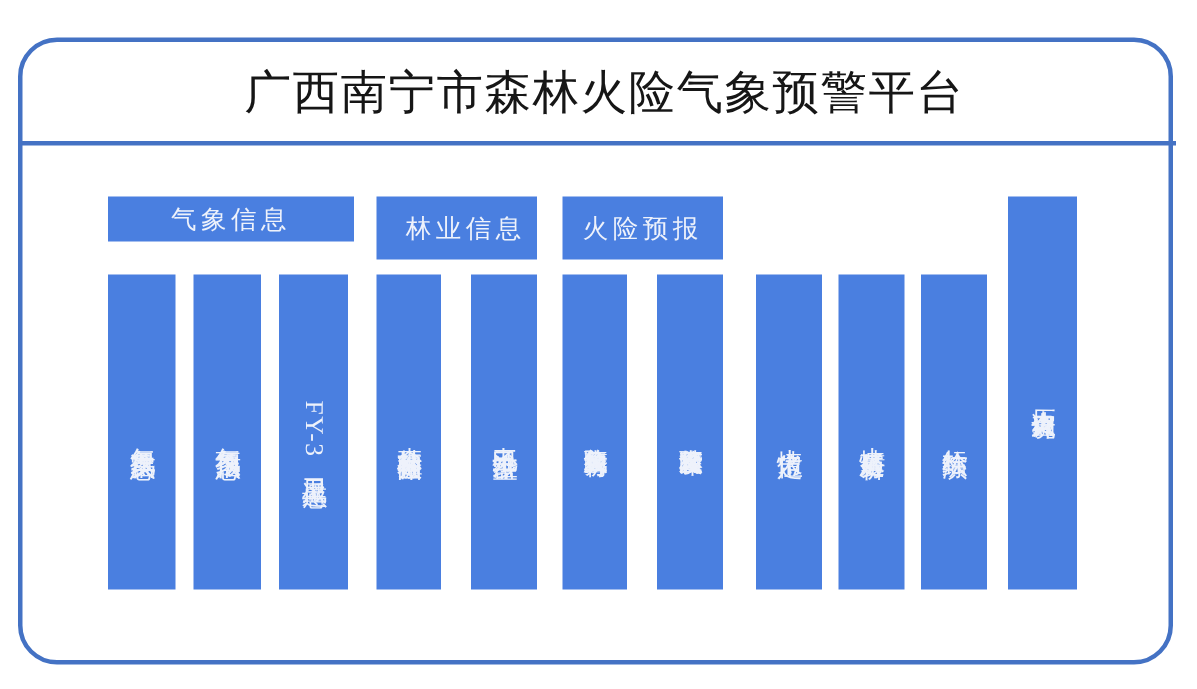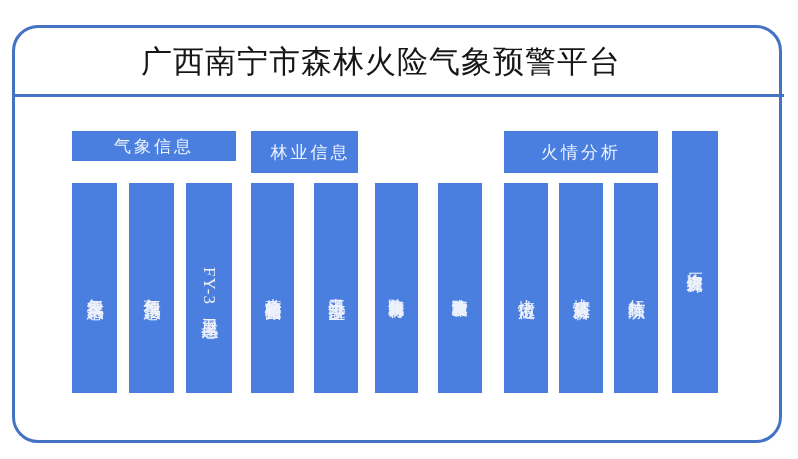--- a/index.html
+++ b/index.html
@@ -36,20 +36,21 @@
   
   .title-band {
     position: absolute;
     left: 15px;
     top: 28px;
     width: 732px;
     height: 68px;
     display: flex;
     align-items: center;
     justify-content: center;
+    padding-left: 22px;
   }
   .title-text {
     font-size: 31px;
     letter-spacing: 1px;
     color: #161616;
     white-space: nowrap;
     font-family: "Liberation Serif", "DejaVu Serif", serif;
   }
   .title-rule {
     position: absolute;
@@ -131,30 +132,30 @@
   <div class="box hdr" style="left:251px; top:131px; width:107px; height:42px;padding-left:12px;">林业信息</div>
 
   <div class="box vbox" style="left:251px; top:183px; width:43px; height:210px;">
     <span class="vtext">森林植被分布图</span>
   </div>
 
   <div class="box vbox" style="left:314px; top:183px; width:44px; height:210px;">
     <span class="vtext">电子三维沙盘</span>
   </div>
 
+  <div class="box hdr" style="left:375px; top:131px; width:107px; height:42px;">火险预报</div>
 
   <div class="box vbox" style="left:375px; top:183px; width:43px; height:210px;">
     <span class="vtext tall">火险气象预警与分析</span>
   </div>
 
   <div class="box vbox" style="left:438px; top:183px; width:44px; height:210px;">
     <span class="vtext tall">森林火险预警发布</span>
   </div>
 
-  <div class="box hdr" style="left:504px; top:131px; width:154px; height:42px;">火情分析</div>
 
   <div class="box vbox" style="left:504px; top:183px; width:44px; height:210px;">
     <span class="vtext">火情定位</span>
   </div>
 
   <div class="box vbox" style="left:559px; top:183px; width:44px; height:210px;">
     <span class="vtext">火情蔓延分析</span>
   </div>
 
   <div class="box vbox" style="left:614px; top:183px; width:44px; height:210px;">

